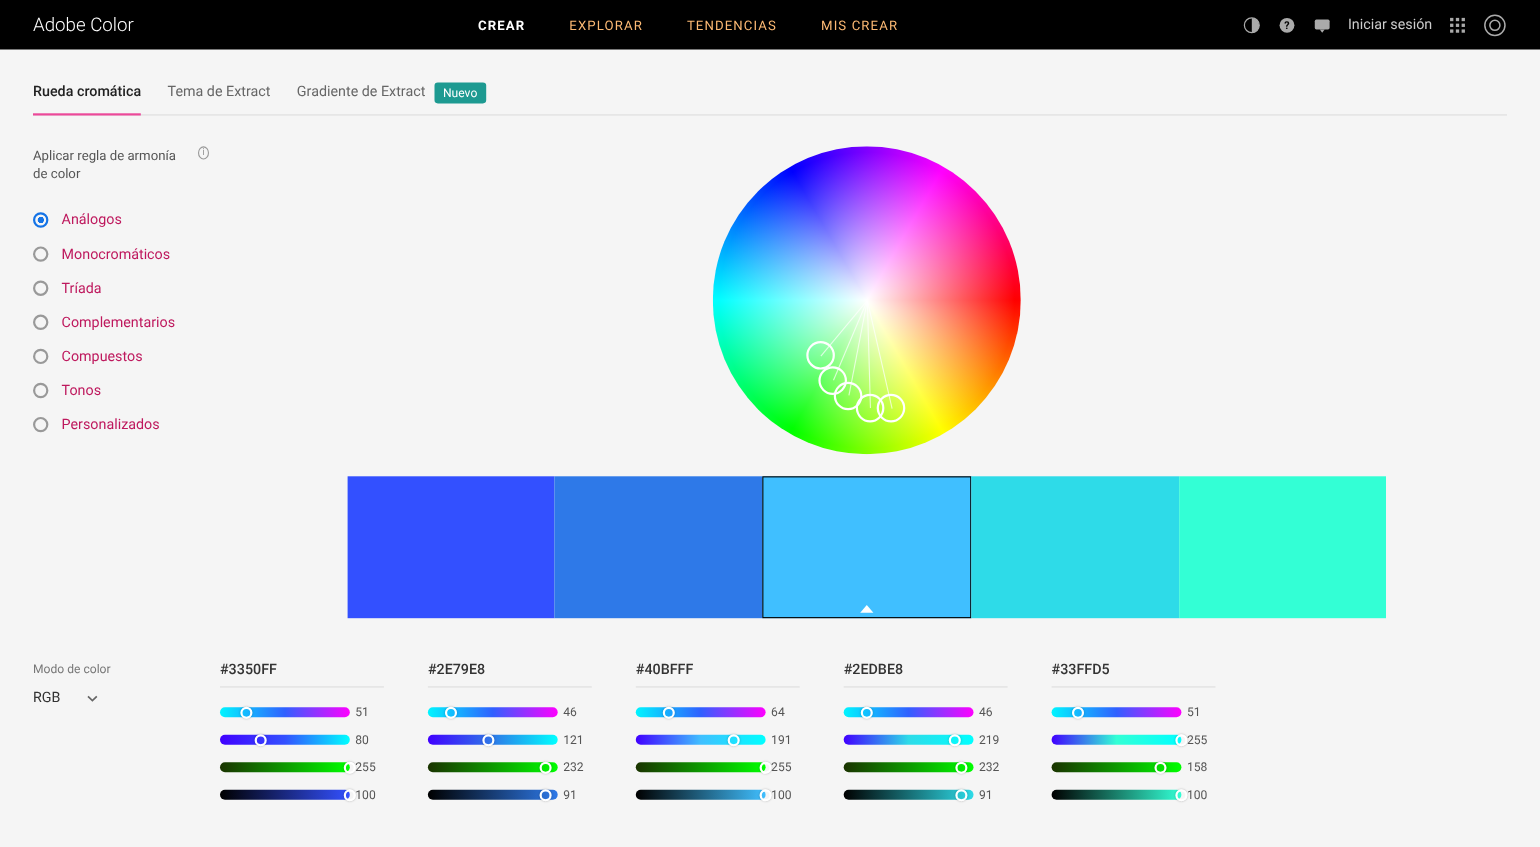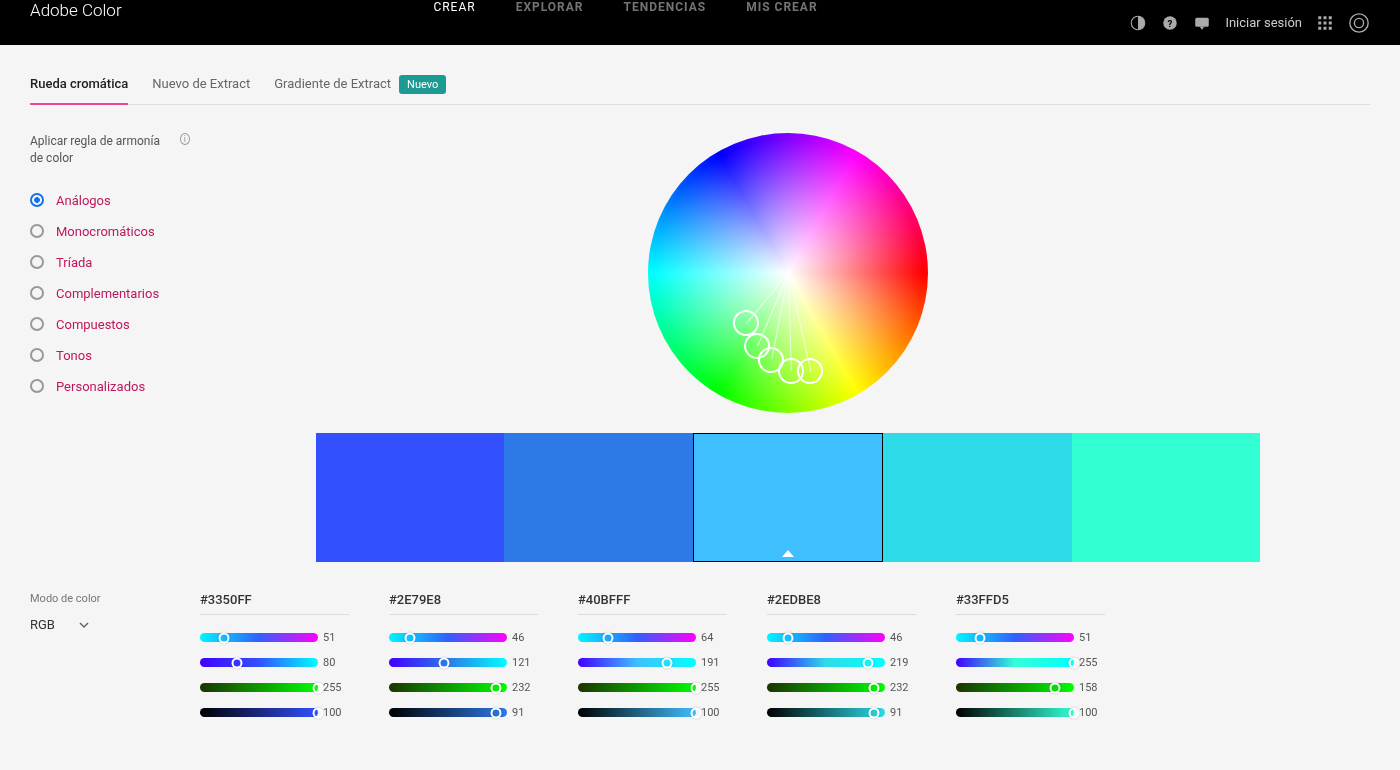--- a/index.html
+++ b/index.html
@@ -1,21 +1,21 @@
 <!DOCTYPE html>
 <html><head>
 <meta charset="utf-8">
 <style>
 *{margin:0;padding:0;box-sizing:border-box;font-family:-apple-system,BlinkMacSystemFont,"Segoe UI",Roboto,Arial,sans-serif}
 body{background:#f5f5f5;width:1400px;height:770px;overflow:hidden}
-.header{background:#000;height:45px;display:flex;color:#fff;padding:0 30px}
+.header{background:#000;height:45px;display:flex;align-items:center;color:#fff;padding:0 30px}
 .brand{font-size:17px;font-weight:300}
 .nav{flex:1;display:flex;justify-content:center;gap:40px}
-.nav-item{font-size:12px;letter-spacing:1px;color:#737373;cursor:pointer;font-weight:700}
-.nav-item.active{color:#fff;font-weight:400}
+.nav-item{font-size:12px;letter-spacing:1px;color:#fdba74;cursor:pointer;font-weight:400}
+.nav-item.active{color:#fff;font-weight:700}
 .header-right{display:flex;align-items:center;gap:14px;color:#aaa}
 .hicon{width:18px;height:18px;cursor:pointer;fill:#aaa}
 .signin{font-size:13px;color:#ccc;cursor:pointer}
 .content{display:flex;padding:30px 30px 0 30px;gap:40px}
 .main{flex:1}
 .sidebar-right{width:180px}
 .tabs{display:flex;gap:24px;align-items:center;border-bottom:1px solid #ddd;margin-bottom:28px}
 .tab{font-size:13px;color:#666;padding-bottom:12px;cursor:pointer}
 .tab.active{color:#222;border-bottom:2px solid #ec4899;font-weight:500;margin-bottom:-1px}
 .badge{background:#1d9a91;color:#fff;font-size:11px;padding:3px 8px;border-radius:3px;margin-left:-16px;margin-bottom:10px}
@@ -28,21 +28,21 @@
 .radio.checked{border-color:#1473e6;background:radial-gradient(circle,#1473e6 40%,transparent 42%)}
 .radio-label{font-size:13px;color:#be185d}
 .center-panel{flex:1;display:flex;flex-direction:column;align-items:center}
 .wheel{width:280px;height:280px;border-radius:50%;position:relative;margin-bottom:20px;background:radial-gradient(circle,#fff 0%,transparent 68%),conic-gradient(from 90deg,#ff0000,#ff8000,#ffff00,#80ff00,#00ff00,#00ff80,#00ffff,#0080ff,#0000ff,#8000ff,#ff00ff,#ff0080,#ff0000)}
 .wheel-handle{position:absolute;width:26px;height:26px;border:2px solid #fff;border-radius:50%;transform:translate(-50%,-50%)}
 .wheel-line{position:absolute;width:1px;background:rgba(255,255,255,0.7);top:50%;left:50%;transform-origin:top}
 .swatches{display:flex;width:945px;height:129px}
 .swatch{flex:1;cursor:pointer;position:relative}
 .swatch.selected{border:1px solid #000}
 .swatch.selected::after{content:"";position:absolute;bottom:4px;left:50%;transform:translateX(-50%);border-left:6px solid transparent;border-right:6px solid transparent;border-bottom:7px solid #fff}
-.controls{display:flex;width:1115px;gap:0;margin-top:30px}
+.controls{display:flex;width:1115px;gap:0;margin-top:40px}
 .mode-col{width:170px}
 .mode-label{font-size:11px;color:#777;margin-bottom:12px}
 .mode-select{display:flex;align-items:center;gap:24px;font-size:13px;color:#333;cursor:pointer}
 .chevron{width:10px;height:10px}
 .ctrl-col{flex:1;padding-right:40px}
 .hex{font-size:13px;color:#333;font-weight:500;border-bottom:1px solid #ddd;padding-bottom:7px;margin-bottom:16px}
 .slider-row{display:flex;align-items:center;gap:5px;margin-bottom:12px}
 .slider{flex:1;height:9px;border-radius:5px;position:relative}
 .slider-handle{position:absolute;top:50%;width:11px;height:11px;border:2px solid #fff;border-radius:50%;transform:translate(-50%,-50%);box-shadow:0 0 2px rgba(0,0,0,0.3)}
 .slider-val{font-size:11px;color:#555;width:26px;text-align:left}
@@ -91,21 +91,21 @@
         <circle cx="12" cy="12" r="10" fill="none" stroke="#aaa" stroke-width="1.5"></circle>
         <circle cx="12" cy="12" r="5" fill="none" stroke="#aaa" stroke-width="1.5"></circle>
       </svg>
   </div>
 </div>
 
 <div class="content">
   <div class="main">
     <div class="tabs" id="tabs">
         <span class="tab active">Rueda cromática</span>
-        <span class="tab">Nuevo de Extract</span>
+        <span class="tab">Tema de Extract</span>
         <span class="tab">Gradiente de Extract</span>
         <span class="badge">Nuevo</span>
       </div>
     <div class="workspace">
       <div class="left-panel">
         <div class="panel-title">
           <span>Aplicar regla de armonía de color</span>
           <span class="info-icon">i</span>
         </div>
         <div id="rules">

